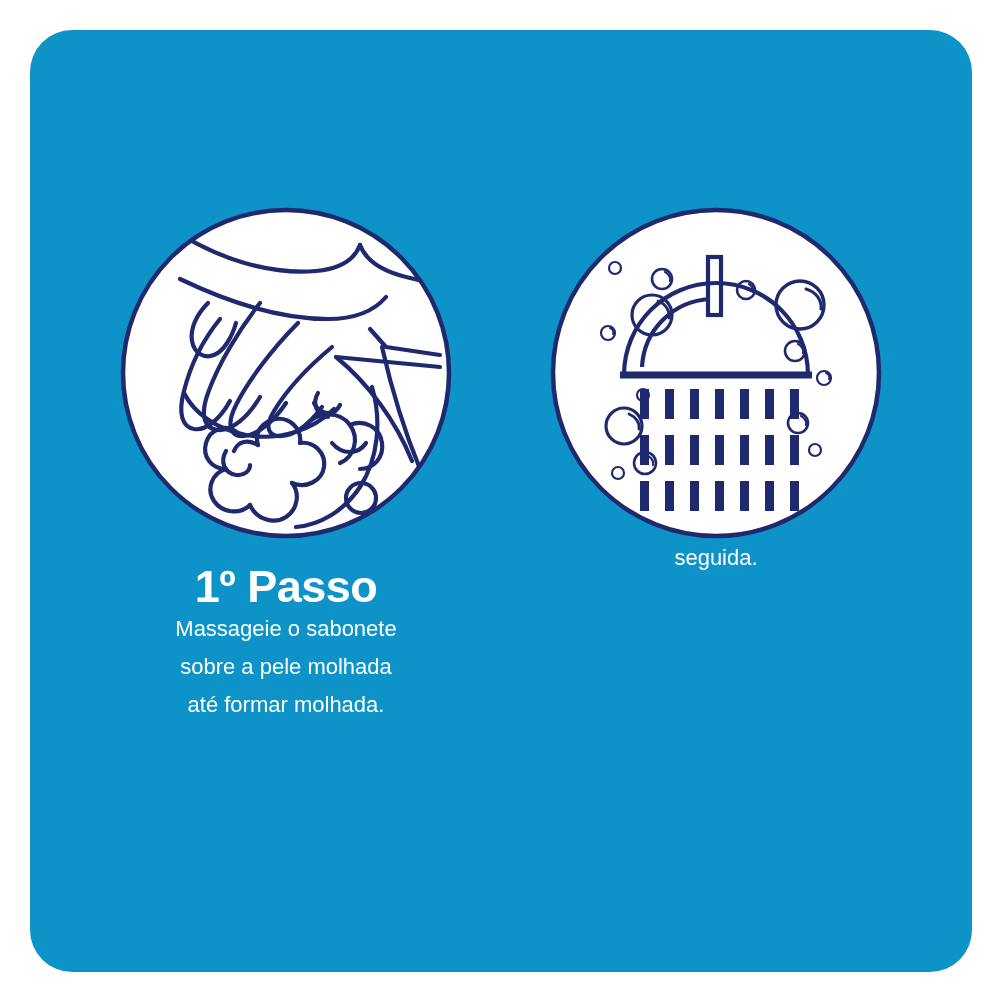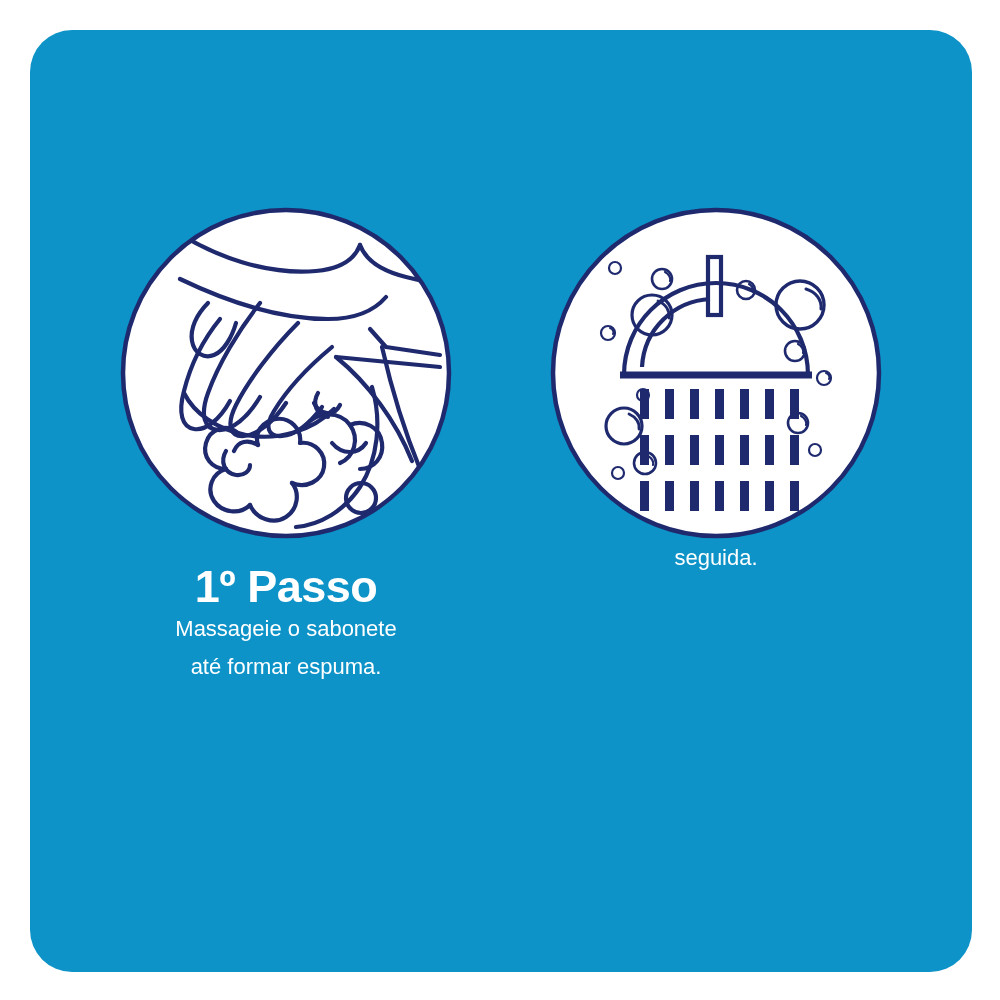--- a/index.html
+++ b/index.html
@@ -157,21 +157,22 @@
               <circle cx="219" cy="345" r="11"></circle>
               <path d="M 182 368 C 196 382 216 390 236 388"></path>
             </g>
           </svg>
         </div>
 
         <div class="step-title">1º Passo</div>
 
         <div class="step-desc">
           <div>Massageie o sabonete</div>
-          <div>até formar espuma.</div>
+          <div>sobre a pele molhada</div>
+          <div>até formar molhada.</div>
         </div>
       </div>
 
       <div class="step">
 
         <div class="step-icon-wrap">
           <svg viewBox="0 0 332 332" width="332" height="332" xmlns="http://www.w3.org/2000/svg">
             <circle cx="166" cy="166" r="163" fill="#ffffff" stroke="#1f2a6e" stroke-width="4.5"></circle>
 
             <g stroke="#1f2a6e" fill="none" stroke-width="4.2" stroke-linecap="butt" stroke-linejoin="miter">

